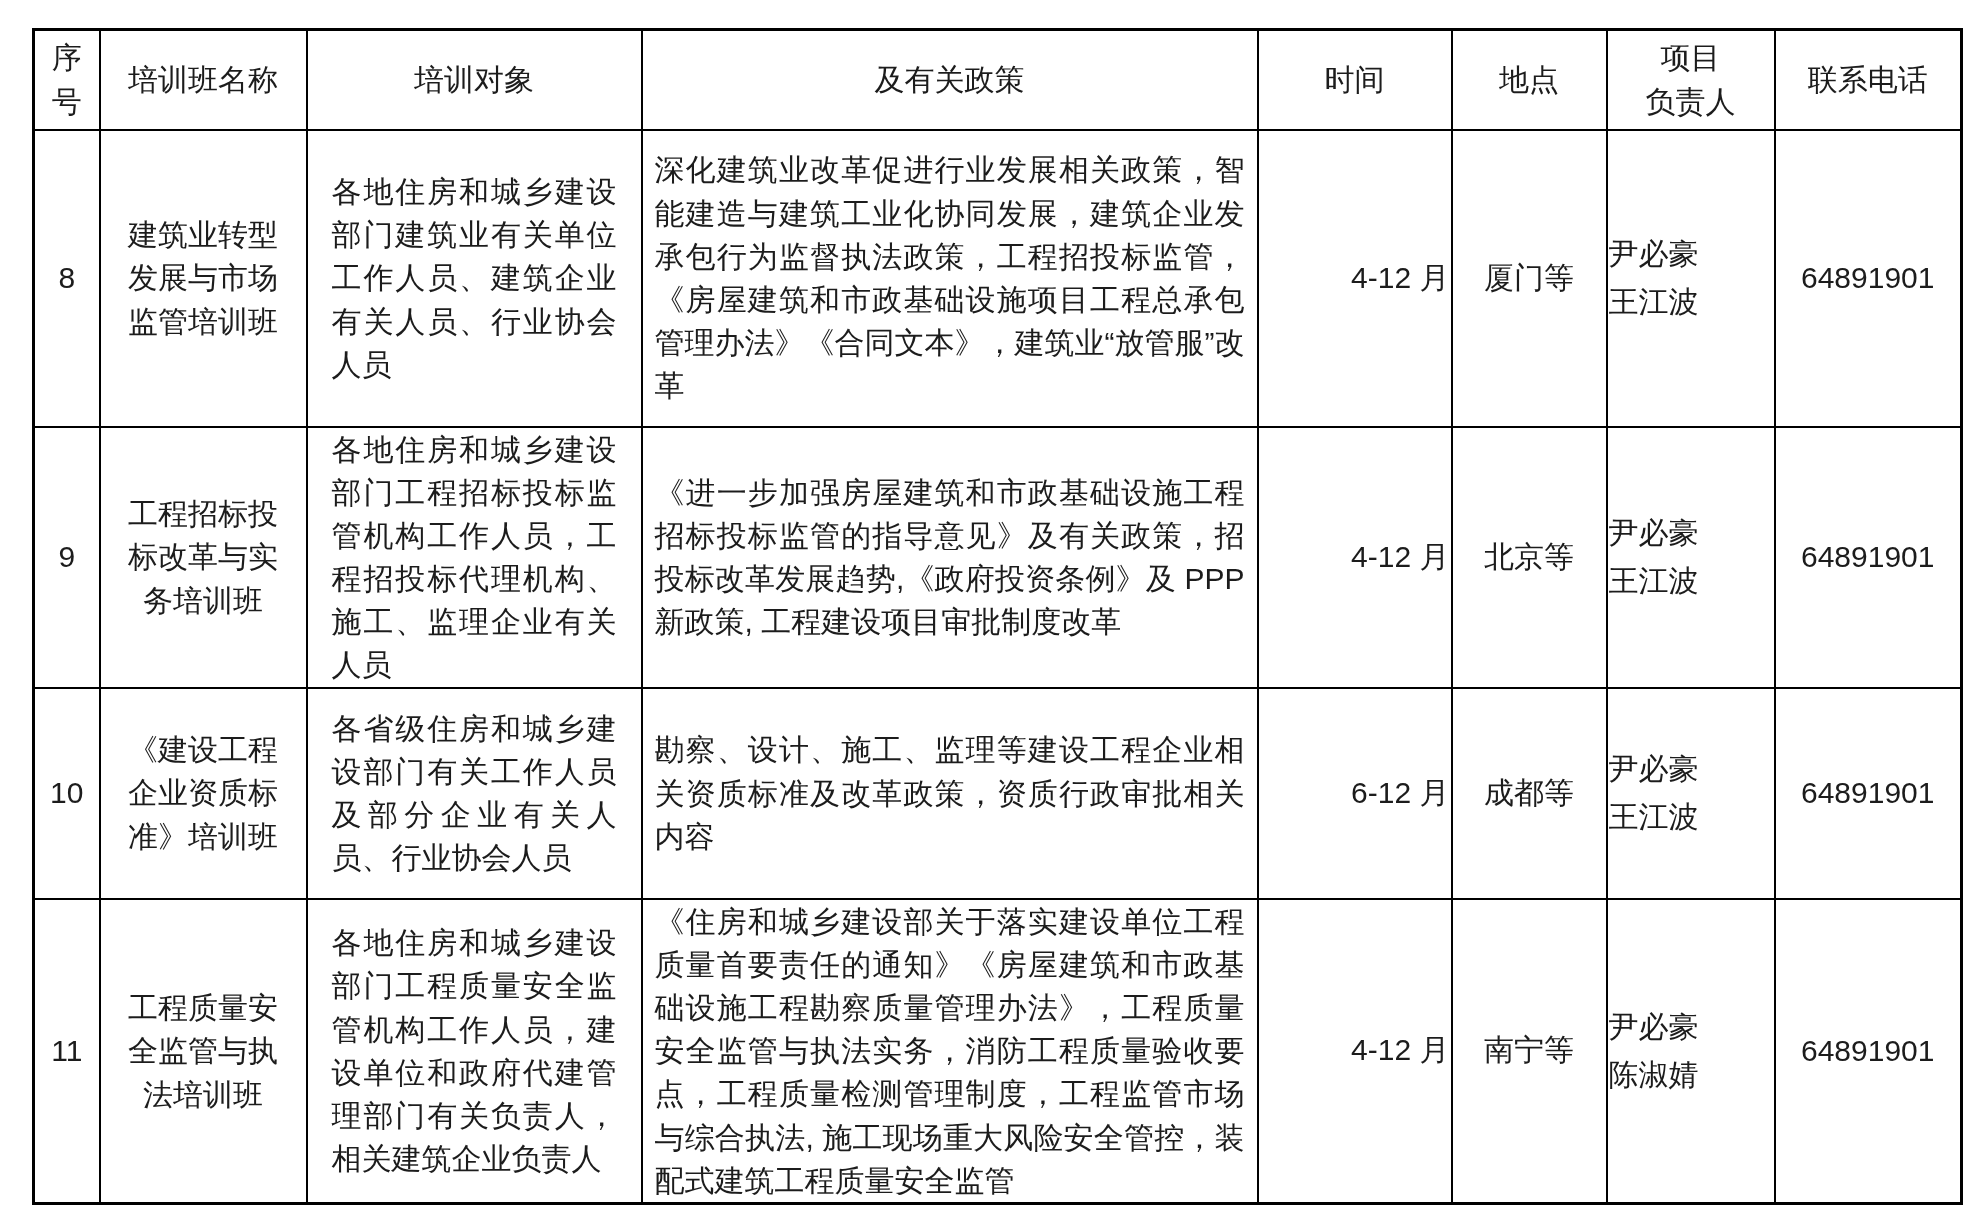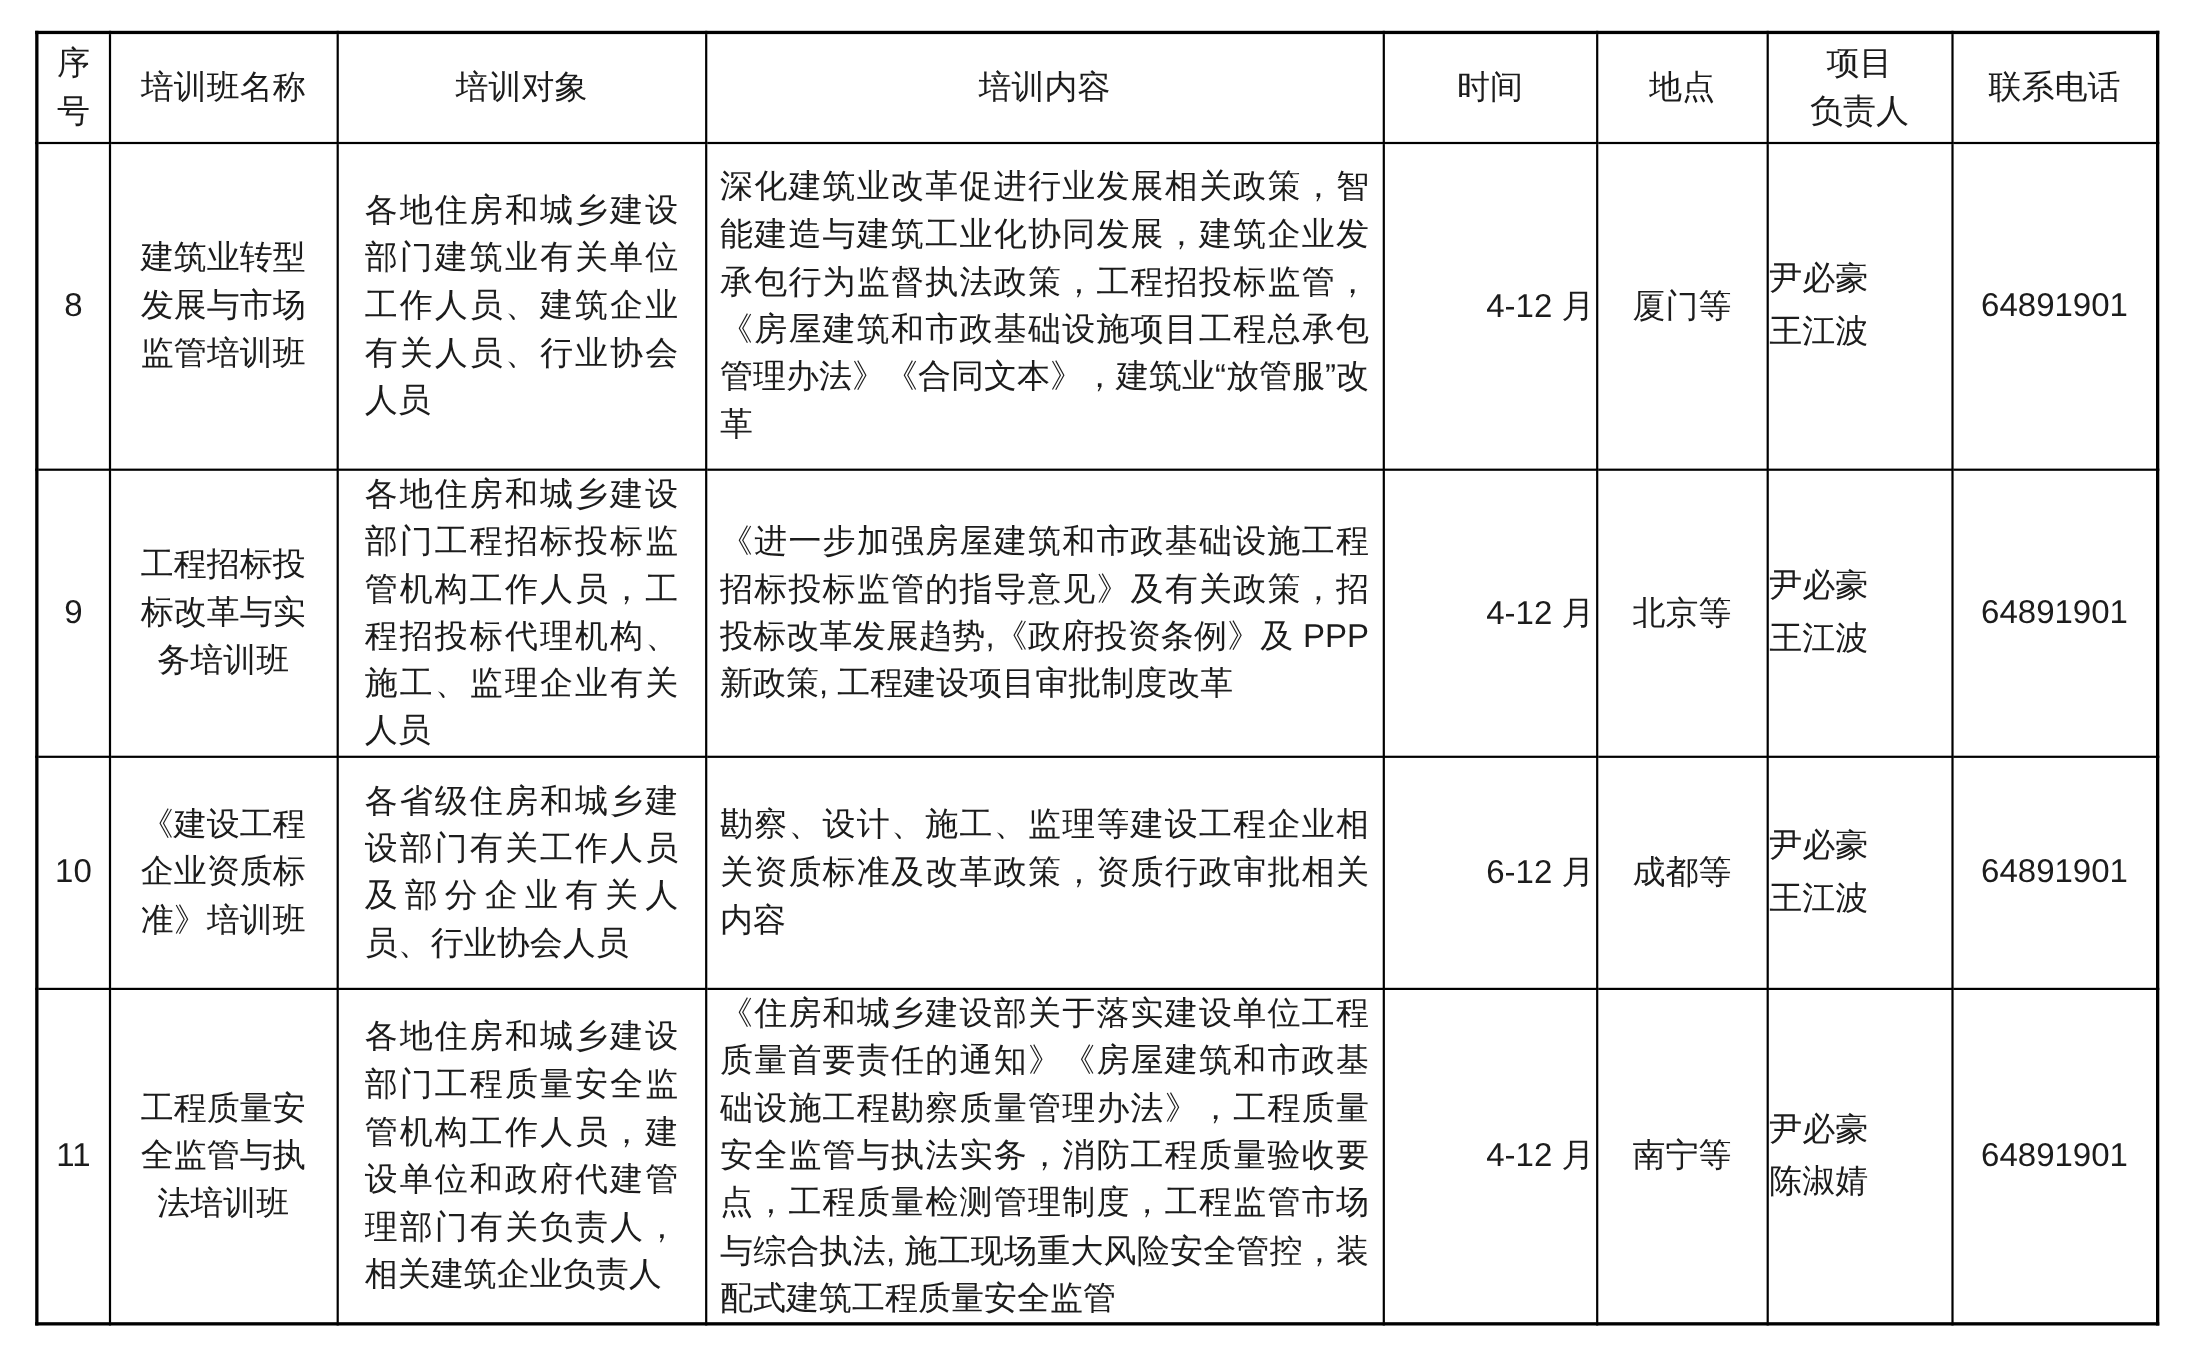--- a/index.html
+++ b/index.html
@@ -62,21 +62,21 @@
     <col style="width:155px">
     <col style="width:168px">
     <col style="width:187px">
   </colgroup>
   <thead>
     <tr class="h-header">
       <th class="c-no">序
 号</th>
       <th>培训班名称</th>
       <th>培训对象</th>
-      <th>培训内容</th>
+      <th>及有关政策</th>
       <th>时间</th>
       <th>地点</th>
       <th>项目
 负责人</th>
       <th>联系电话</th>
     </tr>
   </thead>
   <tbody>
     <tr class="h-r0">
       <td class="c-no">8</td>

